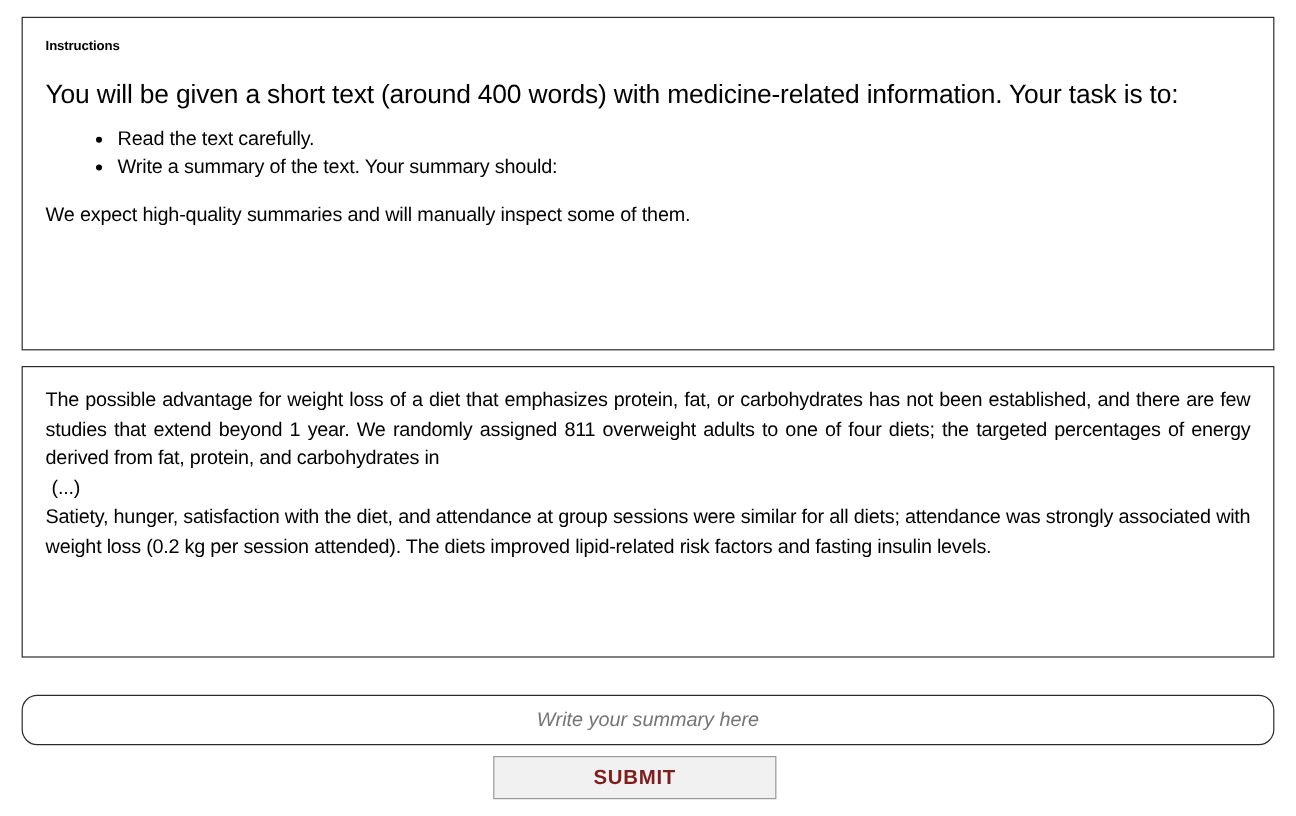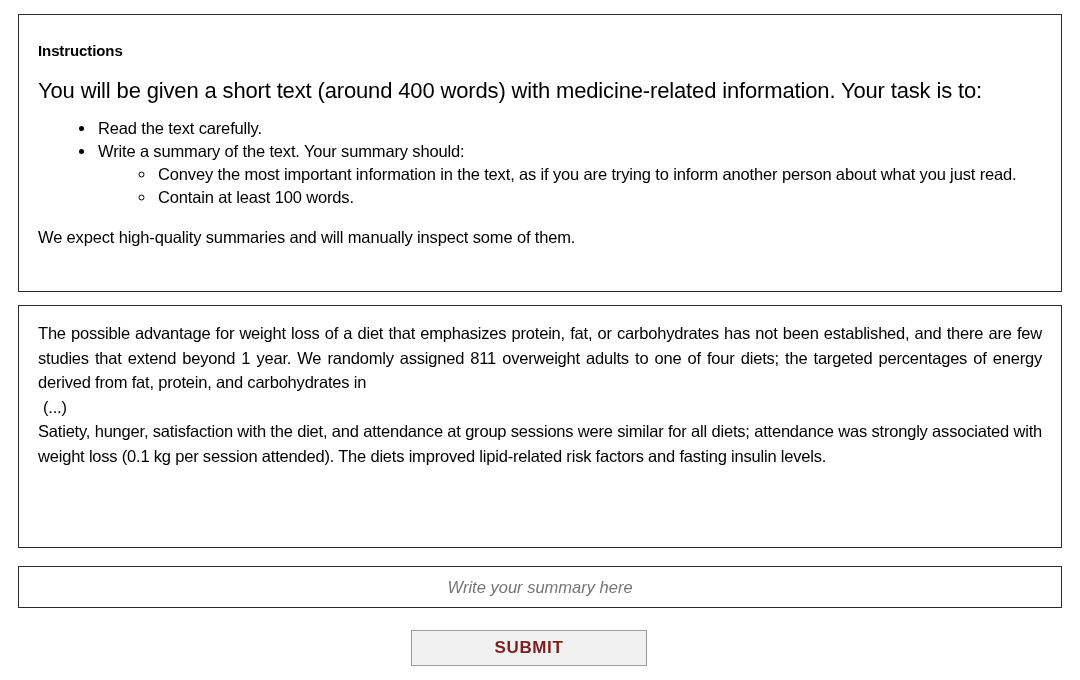--- a/index.html
+++ b/index.html
@@ -40,31 +40,32 @@
     padding: 14px 19px 10px 19px;
   }
 
   #article-panel {
     top: 305px;
     height: 243px;
     padding: 15px 19px 10px 19px;
   }
 
   #summary-input-panel {
-    top: 566px;
+    top: 579px;
     height: 42px;
     padding: 0;
+    border-radius: 13px;
   }
 
   
   .panel-heading {
-    font-size: 15px;
+    font-size: 11px;
     font-weight: bold;
     line-height: 20px;
-    margin: 12px 0 19px 0;
+    margin: 0 0 19px 0;
     letter-spacing: -0.1px;
   }
 
   .intro-line {
     font-size: 22px;
     line-height: 21px;
     margin: 0 0 16px 0;
     letter-spacing: -0.15px;
   }
 
@@ -199,40 +200,32 @@
     <h2 class="panel-heading">Instructions</h2>
 
     <p class="intro-line">You will be given a short text (around 400 words) with medicine-related information. Your task is to:</p>
 
     <ul class="lvl1">
       <li>
         <span>Read the text carefully.</span>
       </li>
       <li>
         <span>Write a summary of the text. Your summary should:</span>
-        <ul class="lvl2">
-          <li>
-            <span>Convey the most important information in the text, as if you are trying to inform another person about what you just read.</span>
-          </li>
-          <li>
-            <span>Contain at least 100 words.</span>
-          </li>
-        </ul>
       </li>
     </ul>
 
     <p class="closing-line">We expect high-quality summaries and will manually inspect some of them.</p>
   </section>
 
   <section class="panel" id="article-panel">
 
     <div class="article-body">
       <span>The possible advantage for weight loss of a diet that emphasizes protein, fat, or carbohydrates has not been established, and there are few studies that extend beyond 1 year. We randomly assigned 811 overweight adults to one of four diets; the targeted percentages of energy derived from fat, protein, and carbohydrates in</span>
       <span class="truncation">(...)</span>
-      <span class="para2">Satiety, hunger, satisfaction with the diet, and attendance at group sessions were similar for all diets; attendance was strongly associated with weight loss (0.1 kg per session attended). The diets improved lipid-related risk factors and fasting insulin levels.</span>
+      <span class="para2">Satiety, hunger, satisfaction with the diet, and attendance at group sessions were similar for all diets; attendance was strongly associated with weight loss (0.2 kg per session attended). The diets improved lipid-related risk factors and fasting insulin levels.</span>
     </div>
   </section>
 
   <section class="panel" id="summary-input-panel">
     <input class="summary-placeholder" type="text" placeholder="Write your summary here" style="">
   </section>
 
   <button id="submit-button">SUBMIT</button>
 
 

